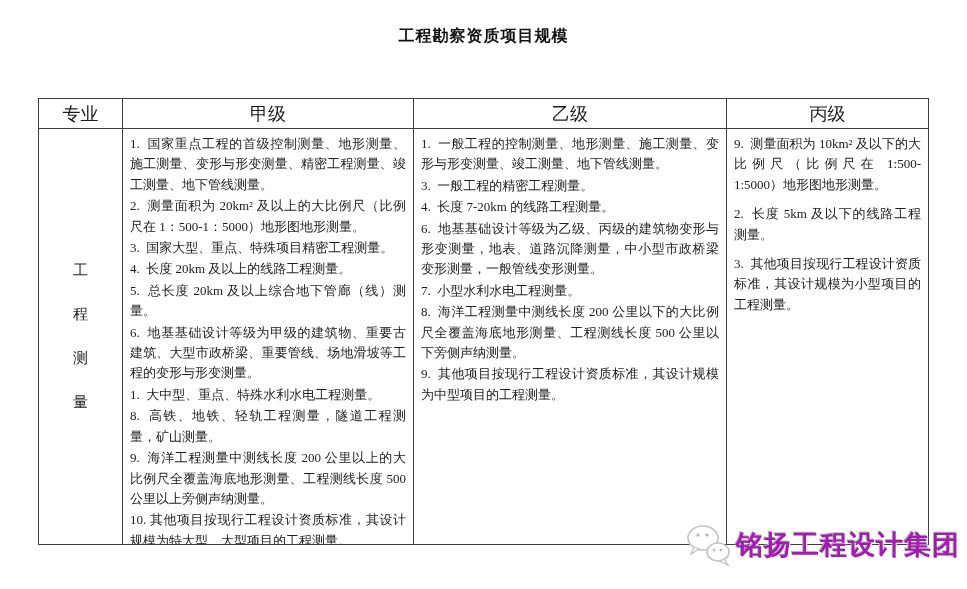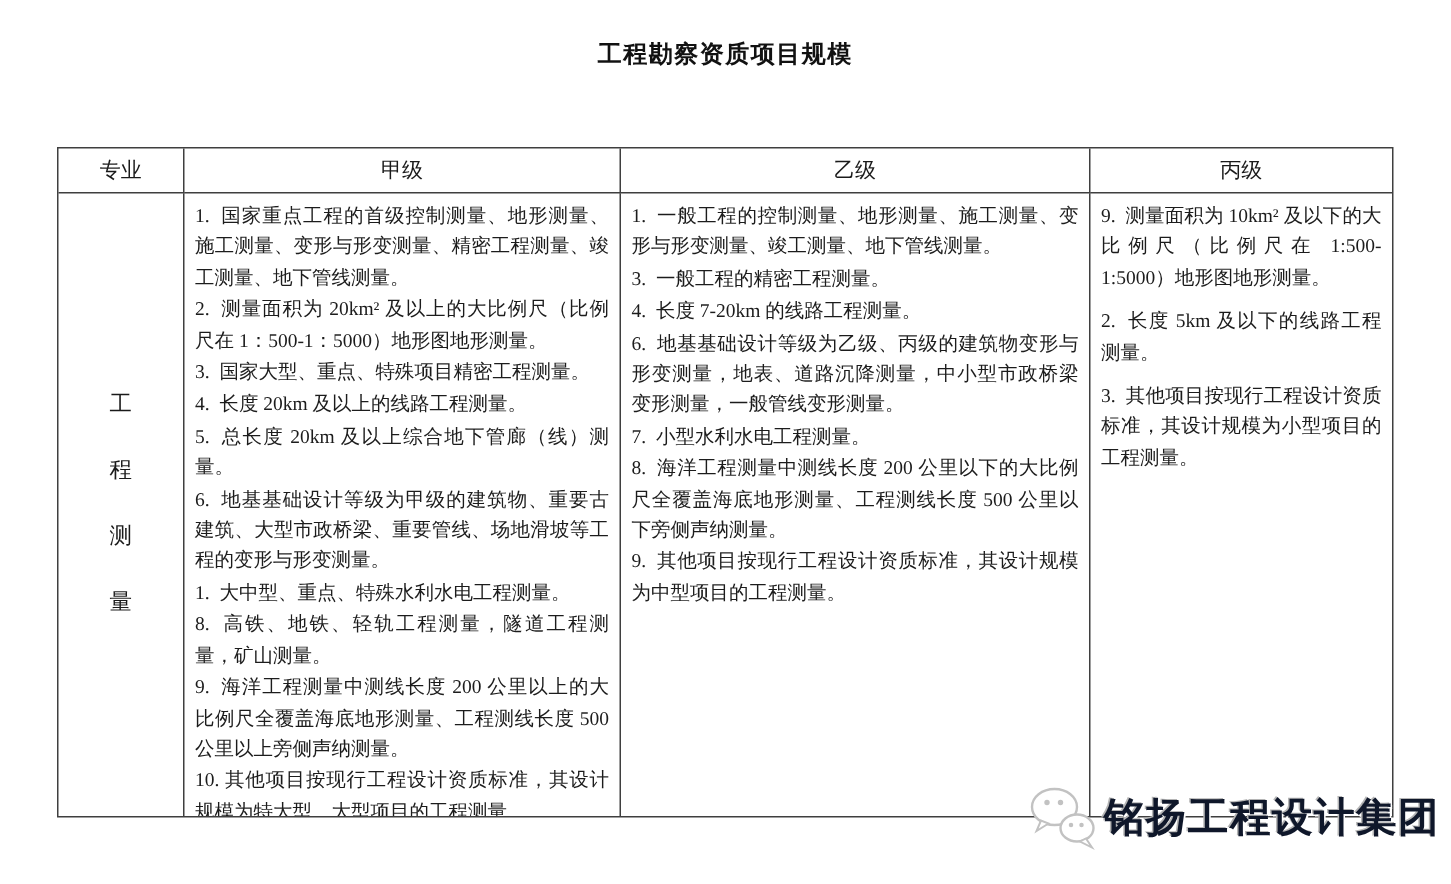--- a/index.html
+++ b/index.html
@@ -12,21 +12,21 @@
     font-size:16px;font-weight:bold;letter-spacing:1px;color:#111111;
   }
   .qtable{
     position:absolute;left:38px;top:98px;width:891px;height:447px;
     display:grid;grid-template-columns:84px 291px 313px 1fr;grid-template-rows:30px 1fr;
     border:1px solid #3f3f3f;box-sizing:border-box;
   }
   .hcell{
     border-bottom:1px solid #3f3f3f;border-right:1px solid #3f3f3f;
     display:flex;align-items:center;justify-content:center;
-    font-size:14px;color:#1a1a1a;
+    font-size:18px;color:#1a1a1a;
   }
   .bcell{
     border-right:1px solid #3f3f3f;box-sizing:border-box;
     padding:5px 7px 4px 7px;overflow:hidden;
   }
   .last{border-right:none;}
   .specialty-cell{
     display:flex;flex-direction:column;align-items:center;justify-content:center;
     gap:29px;padding:0;
   }
@@ -36,21 +36,21 @@
     white-space:pre-wrap;color:#1c1c1c;text-align:justify;
   }
   .items-spaced .item{margin-bottom:9px;}
   .watermark{
     position:absolute;left:684px;top:522px;display:flex;align-items:center;gap:4px;
     z-index:5;pointer-events:none;
   }
   .wm-text{
     font-family:"Liberation Sans","DejaVu Sans",sans-serif;
     font-size:27px;font-weight:bold;letter-spacing:1px;
-    color:#0f172a;
+    color:#a21caf;
     text-shadow:-1px -1px 0 #b5b5b5,1px 1px 0 #ffffff;
     white-space:nowrap;
   }
   .wm-icon{flex:0 0 auto;}
 </style>
 </head>
 <body>
 
 <div class="page">
 

